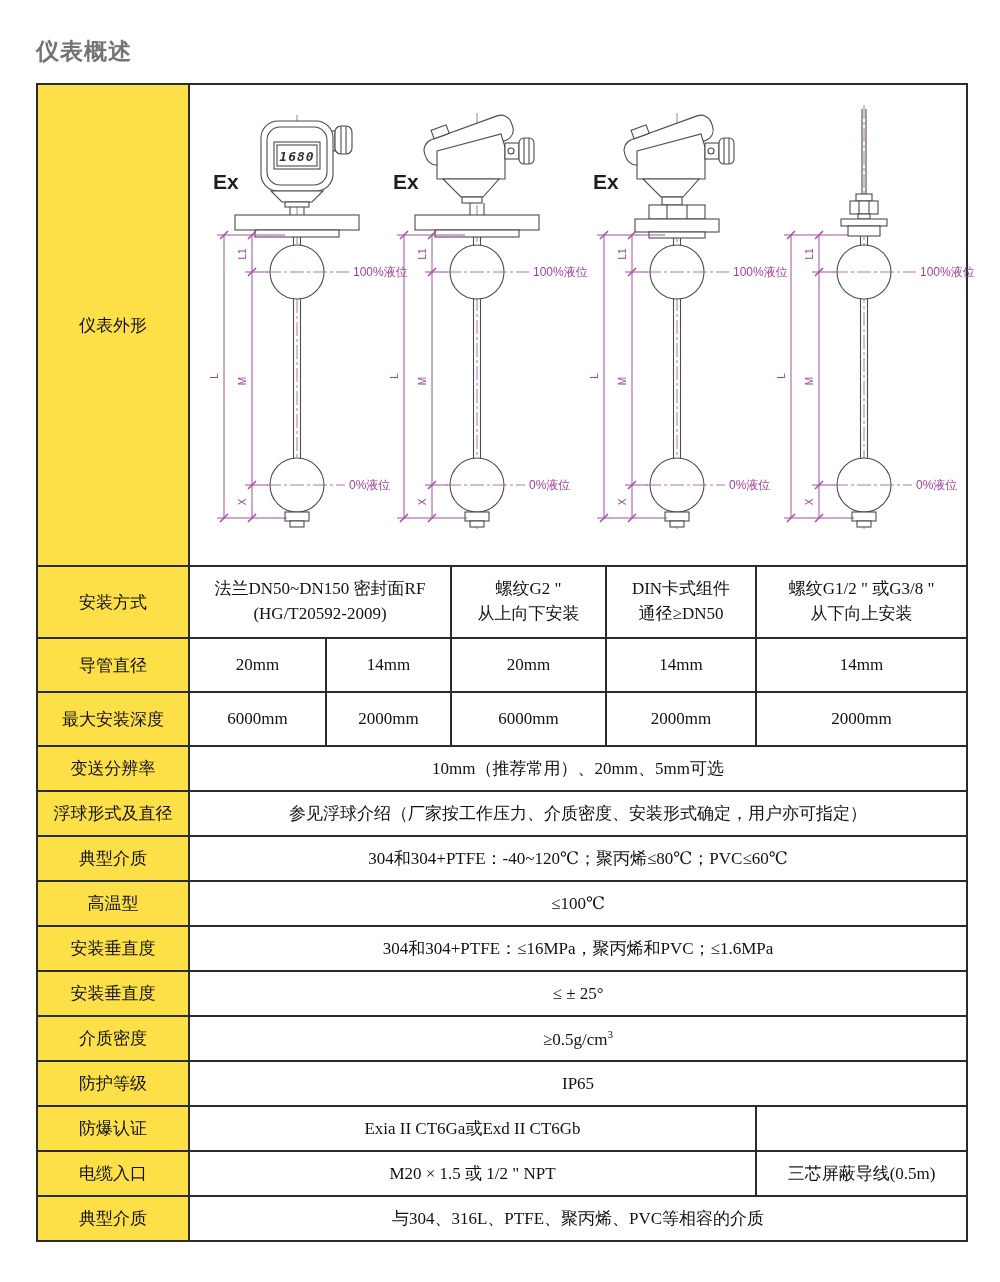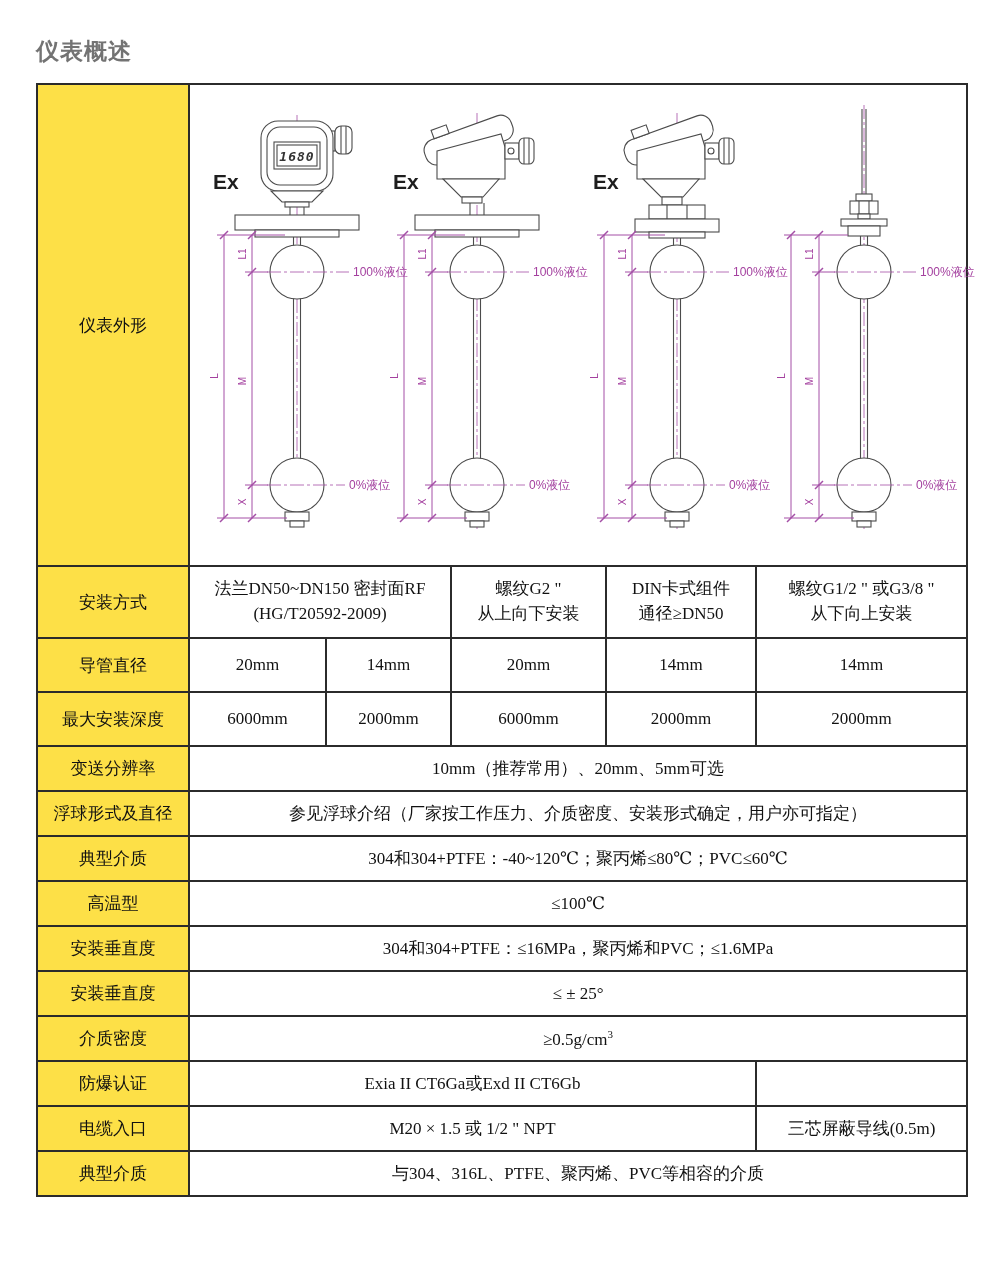--- a/index.html
+++ b/index.html
@@ -270,20 +270,24 @@
       <td colspan="5">304和304+PTFE：≤16MPa，聚丙烯和PVC；≤1.6MPa</td>
     </tr>
     <tr class="h43">
       <th class="lbl">安装垂直度</th>
       <td colspan="5">≤ ± 25°</td>
     </tr>
     <tr class="h43">
       <th class="lbl">介质密度</th>
       <td colspan="5"><span>≥0.5g/cm</span><sup>3</sup></td>
     </tr>
+    <tr class="h43">
+      <th class="lbl">防护等级</th>
+      <td colspan="5">IP65</td>
+    </tr>
 
     <tr class="h43">
       <th class="lbl">防爆认证</th>
       <td colspan="4">Exia II CT6Ga或Exd II CT6Gb</td>
       <td></td>
     </tr>
     <tr class="h43">
       <th class="lbl">电缆入口</th>
       <td colspan="4">M20 × 1.5 或 1/2 " NPT</td>
       <td>三芯屏蔽导线(0.5m)</td>

